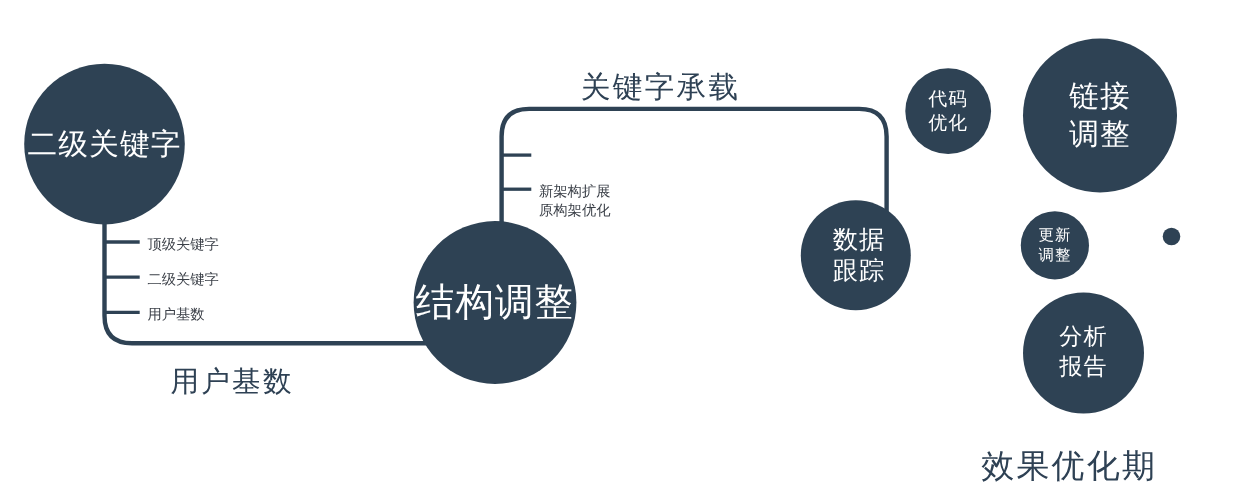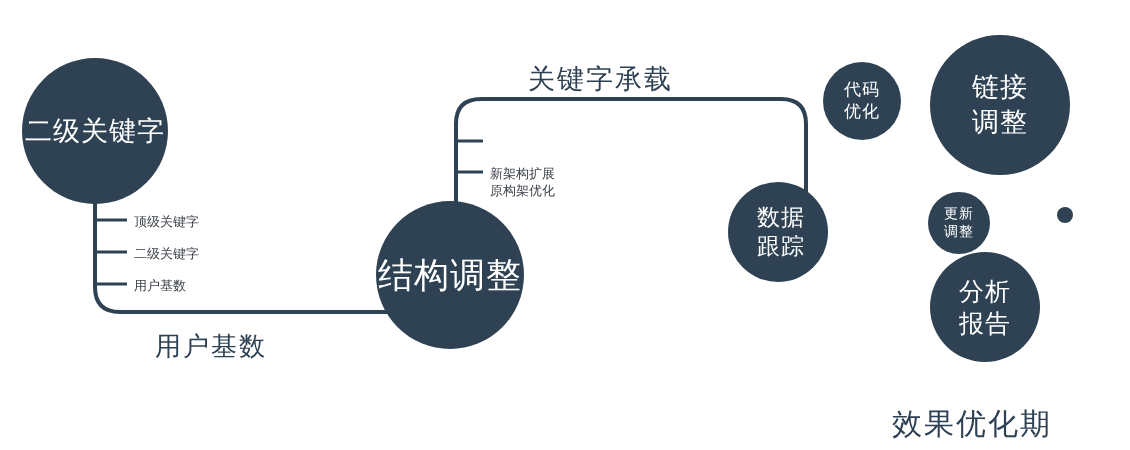--- a/index.html
+++ b/index.html
@@ -29,21 +29,21 @@
   .node span { display: block; line-height: 1.28; letter-spacing: 1px; }
   .node span.two-line { width: 2.35em; }
   .node span.one-line { white-space: nowrap; }
 
   .n-traffic   { left: 22px;  top: 58px;  width: 146px; height: 146px; font-size: 27px; }
   .n-structure { left: 376px; top: 201px; width: 148px; height: 148px; font-size: 35px; }
   .n-tracking  { left: 728px; top: 182px; width: 100px; height: 100px; font-size: 23px; text-align: right; }
   .n-code      { left: 823px; top: 62px;  width: 78px;  height: 78px;  font-size: 17px; }
   .n-link      { left: 930px; top: 35px;  width: 140px; height: 140px; font-size: 27px; }
   .n-update    { left: 928px; top: 192px; width: 62px;  height: 62px;  font-size: 14px; }
-  .n-report    { left: 930px; top: 252px; width: 110px; height: 110px; font-size: 25px; }
+  .n-report    { left: 930px; top: 266px; width: 110px; height: 110px; font-size: 21px; }
 
   .dot {
     position: absolute;
     left: 1057px; top: 207px;
     width: 16px; height: 16px;
     border-radius: 50%;
     background: var(--primary, #2e4254);
   }
 
   .branch-label {

